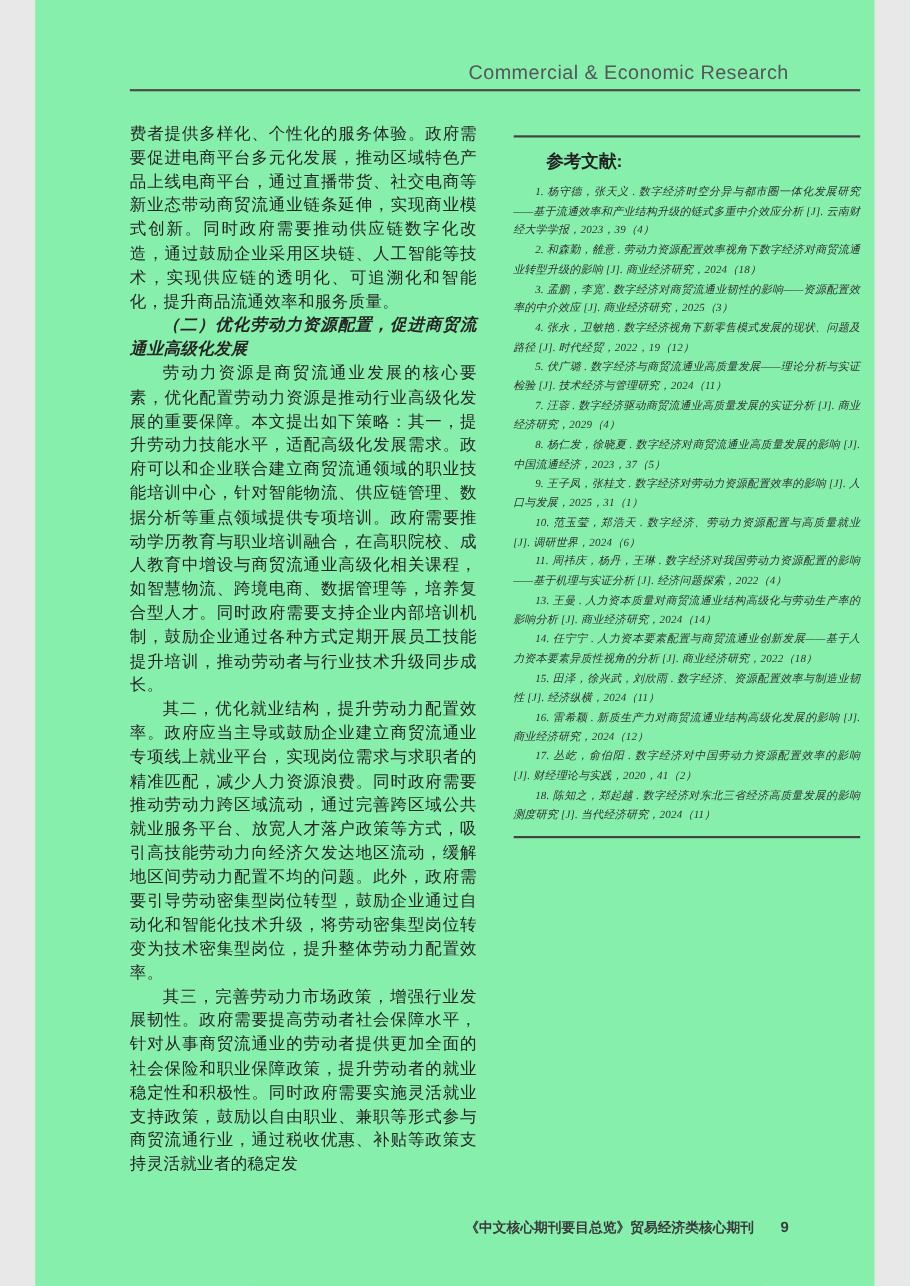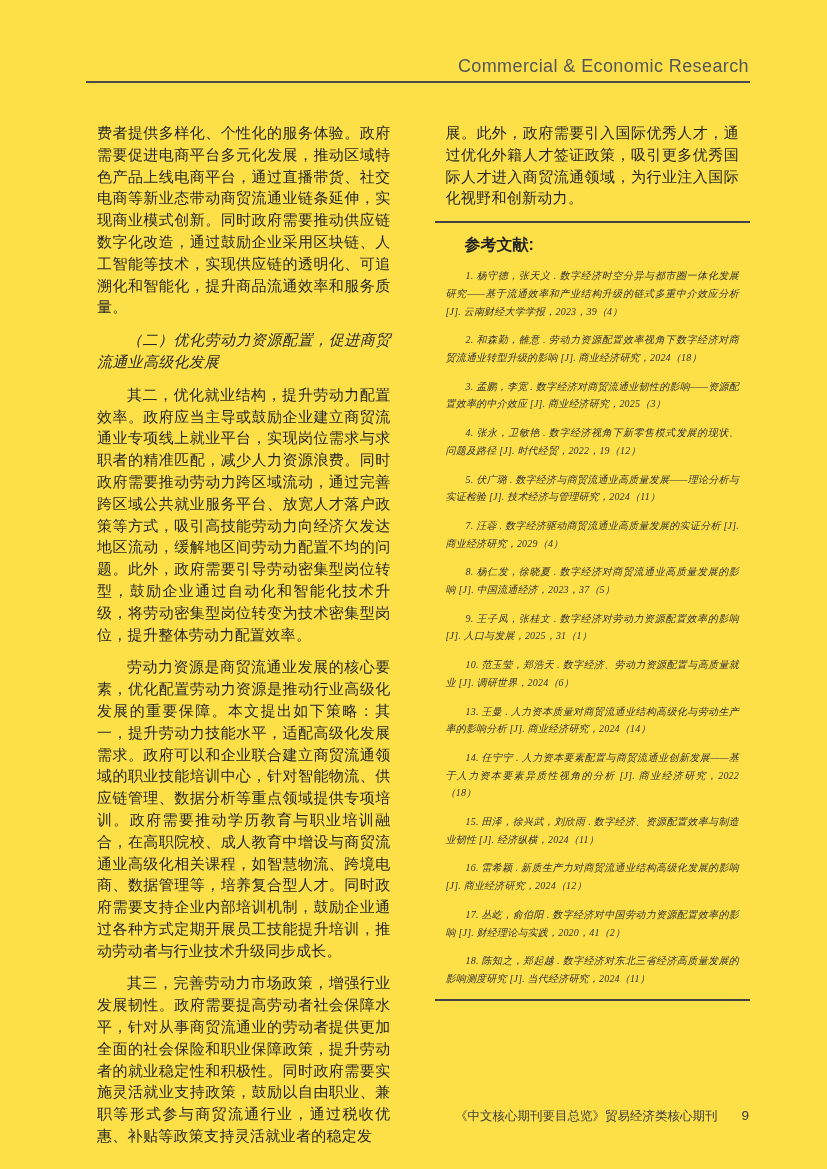--- a/index.html
+++ b/index.html
@@ -1,20 +1,20 @@
 <!DOCTYPE html>
 <html><head>
 <meta charset="utf-8">
 <style>
   html, body { margin: 0; padding: 0; background: #e8e8e8; }
   .page {
     position: relative;
-    width: 827px;
+    width: 763px;
     height: 1169px;
-    background: #fde047;
+    background: #86efac;
     margin: 0 auto;
     overflow: hidden;
     font-family: "Liberation Serif", "DejaVu Serif", serif;
     color: #262626;
   }
   
   .journal-header {
     position: absolute;
     top: 56px;
     right: 78px;
@@ -34,30 +34,30 @@
   
   .columns {
     position: absolute;
     top: 112px;
     left: 86px;
     width: 664px;
     display: flex;
     gap: 33px;
   }
   .col { width: 315.5px; }
-  .col p { margin: 11px; }
+  .col p { margin: 0; }
   .body-par {
     font-size: 15px;
     line-height: 21.8px;
     text-align: justify;
     text-indent: 2em;
     letter-spacing: 0.3px;
   }
   .no-indent { text-indent: 0; }
-  .kai { font-style: italic; }
+  .kai { font-style: italic; font-weight: bold; }
   
   .section-rule {
     border: none;
     border-top: 2px solid #434345;
     margin: 11px 0 0 0;
     width: 100%;
   }
   .sec-heading {
     font-family: "Liberation Sans", "DejaVu Sans", sans-serif;
     font-weight: 700;
@@ -81,56 +81,57 @@
     position: absolute;
     top: 1108px;
     right: 78px;
     display: flex;
     align-items: baseline;
     gap: 24px;
     font-family: "Liberation Sans", "DejaVu Sans", sans-serif;
     font-size: 12.5px;
     color: #3a3a3c;
     white-space: nowrap;
+    font-weight: bold;
   }
   .page-number { font-size: 13.5px; }
 </style>
 </head>
 <body>
 
 <div class="page">
 
   <div class="journal-header">Commercial &amp; Economic Research</div>
   <div class="header-rule"></div>
 
   <div class="columns">
 
     <div class="col">
       <p class="body-par no-indent">费者提供多样化、个性化的服务体验。政府需要促进电商平台多元化发展，推动区域特色产品上线电商平台，通过直播带货、社交电商等新业态带动商贸流通业链条延伸，实现商业模式创新。同时政府需要推动供应链数字化改造，通过鼓励企业采用区块链、人工智能等技术，实现供应链的透明化、可追溯化和智能化，提升商品流通效率和服务质量。</p>
       <p class="body-par kai">（二）优化劳动力资源配置，促进商贸流通业高级化发展</p>
+      <p class="body-par">劳动力资源是商贸流通业发展的核心要素，优化配置劳动力资源是推动行业高级化发展的重要保障。本文提出如下策略：其一，提升劳动力技能水平，适配高级化发展需求。政府可以和企业联合建立商贸流通领域的职业技能培训中心，针对智能物流、供应链管理、数据分析等重点领域提供专项培训。政府需要推动学历教育与职业培训融合，在高职院校、成人教育中增设与商贸流通业高级化相关课程，如智慧物流、跨境电商、数据管理等，培养复合型人才。同时政府需要支持企业内部培训机制，鼓励企业通过各种方式定期开展员工技能提升培训，推动劳动者与行业技术升级同步成长。</p>
       <p class="body-par">其二，优化就业结构，提升劳动力配置效率。政府应当主导或鼓励企业建立商贸流通业专项线上就业平台，实现岗位需求与求职者的精准匹配，减少人力资源浪费。同时政府需要推动劳动力跨区域流动，通过完善跨区域公共就业服务平台、放宽人才落户政策等方式，吸引高技能劳动力向经济欠发达地区流动，缓解地区间劳动力配置不均的问题。此外，政府需要引导劳动密集型岗位转型，鼓励企业通过自动化和智能化技术升级，将劳动密集型岗位转变为技术密集型岗位，提升整体劳动力配置效率。</p>
-      <p class="body-par">劳动力资源是商贸流通业发展的核心要素，优化配置劳动力资源是推动行业高级化发展的重要保障。本文提出如下策略：其一，提升劳动力技能水平，适配高级化发展需求。政府可以和企业联合建立商贸流通领域的职业技能培训中心，针对智能物流、供应链管理、数据分析等重点领域提供专项培训。政府需要推动学历教育与职业培训融合，在高职院校、成人教育中增设与商贸流通业高级化相关课程，如智慧物流、跨境电商、数据管理等，培养复合型人才。同时政府需要支持企业内部培训机制，鼓励企业通过各种方式定期开展员工技能提升培训，推动劳动者与行业技术升级同步成长。</p>
       <p class="body-par">其三，完善劳动力市场政策，增强行业发展韧性。政府需要提高劳动者社会保障水平，针对从事商贸流通业的劳动者提供更加全面的社会保险和职业保障政策，提升劳动者的就业稳定性和积极性。同时政府需要实施灵活就业支持政策，鼓励以自由职业、兼职等形式参与商贸流通行业，通过税收优惠、补贴等政策支持灵活就业者的稳定发</p>
     </div>
 
     <div class="col">
-      <p class="body-par no-indent">展。此外，政府需要引入国际优秀人才，通过优化外籍人才签证政策，吸引更多优秀国际人才进入商贸流通领域，为行业注入国际化视野和创新动力。</p>
 
       <hr class="section-rule">
       <p class="sec-heading">参考文献:</p>
 
       <p class="ref-item">1. 杨守德，张天义 . 数字经济时空分异与都市圈一体化发展研究——基于流通效率和产业结构升级的链式多重中介效应分析 [J]. 云南财经大学学报，2023，39（4）</p>
       <p class="ref-item">2. 和森勤，雒意 . 劳动力资源配置效率视角下数字经济对商贸流通业转型升级的影响 [J]. 商业经济研究，2024（18）</p>
       <p class="ref-item">3. 孟鹏，李宽 . 数字经济对商贸流通业韧性的影响——资源配置效率的中介效应 [J]. 商业经济研究，2025（3）</p>
       <p class="ref-item">4. 张永，卫敏艳 . 数字经济视角下新零售模式发展的现状、问题及路径 [J]. 时代经贸，2022，19（12）</p>
       <p class="ref-item">5. 伏广璐 . 数字经济与商贸流通业高质量发展——理论分析与实证检验 [J]. 技术经济与管理研究，2024（11）</p>
       <p class="ref-item">7. 汪蓉 . 数字经济驱动商贸流通业高质量发展的实证分析 [J]. 商业经济研究，2029（4）</p>
       <p class="ref-item">8. 杨仁发，徐晓夏 . 数字经济对商贸流通业高质量发展的影响 [J]. 中国流通经济，2023，37（5）</p>
       <p class="ref-item">9. 王子凤，张桂文 . 数字经济对劳动力资源配置效率的影响 [J]. 人口与发展，2025，31（1）</p>
       <p class="ref-item">10. 范玉莹，郑浩天 . 数字经济、劳动力资源配置与高质量就业 [J]. 调研世界，2024（6）</p>
+      <p class="ref-item">11. 周祎庆，杨丹，王琳 . 数字经济对我国劳动力资源配置的影响——基于机理与实证分析 [J]. 经济问题探索，2022（4）</p>
       <p class="ref-item">13. 王曼 . 人力资本质量对商贸流通业结构高级化与劳动生产率的影响分析 [J]. 商业经济研究，2024（14）</p>
       <p class="ref-item">14. 任宁宁 . 人力资本要素配置与商贸流通业创新发展——基于人力资本要素异质性视角的分析 [J]. 商业经济研究，2022（18）</p>
       <p class="ref-item">15. 田泽，徐兴武，刘欣雨 . 数字经济、资源配置效率与制造业韧性 [J]. 经济纵横，2024（11）</p>
       <p class="ref-item">16. 雷希颖 . 新质生产力对商贸流通业结构高级化发展的影响 [J]. 商业经济研究，2024（12）</p>
       <p class="ref-item">17. 丛屹，俞伯阳 . 数字经济对中国劳动力资源配置效率的影响 [J]. 财经理论与实践，2020，41（2）</p>
       <p class="ref-item">18. 陈知之，郑起越 . 数字经济对东北三省经济高质量发展的影响测度研究 [J]. 当代经济研究，2024（11）</p>
 
       <hr class="section-rule rule-above-author">
 
     </div>

